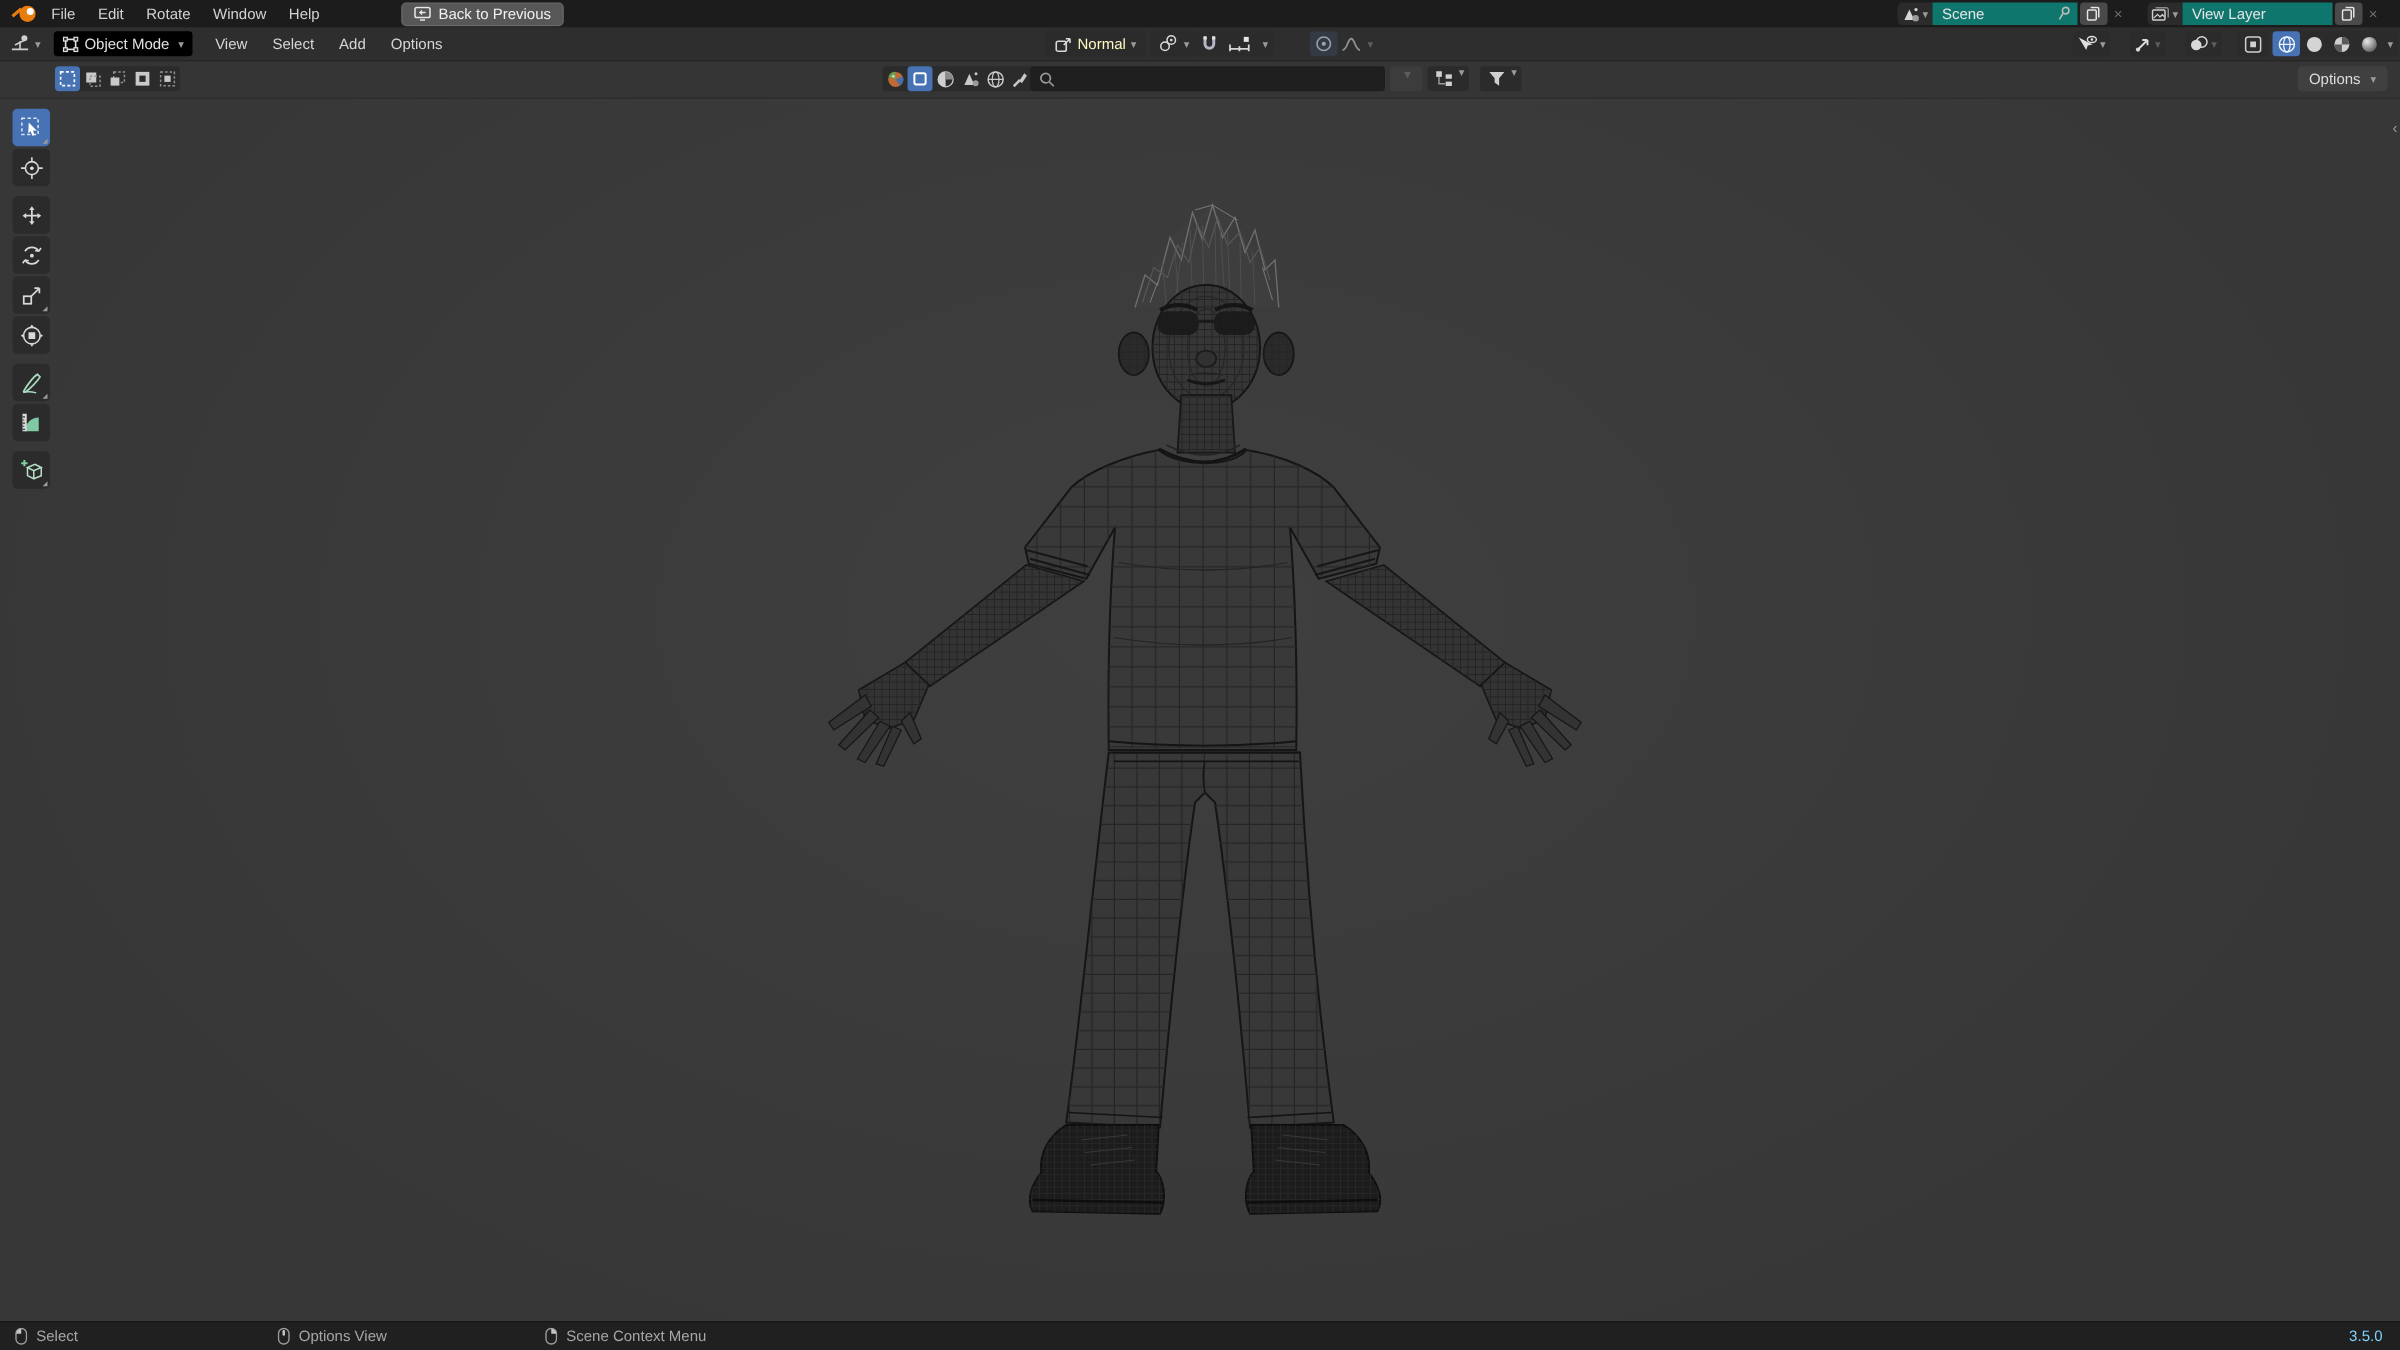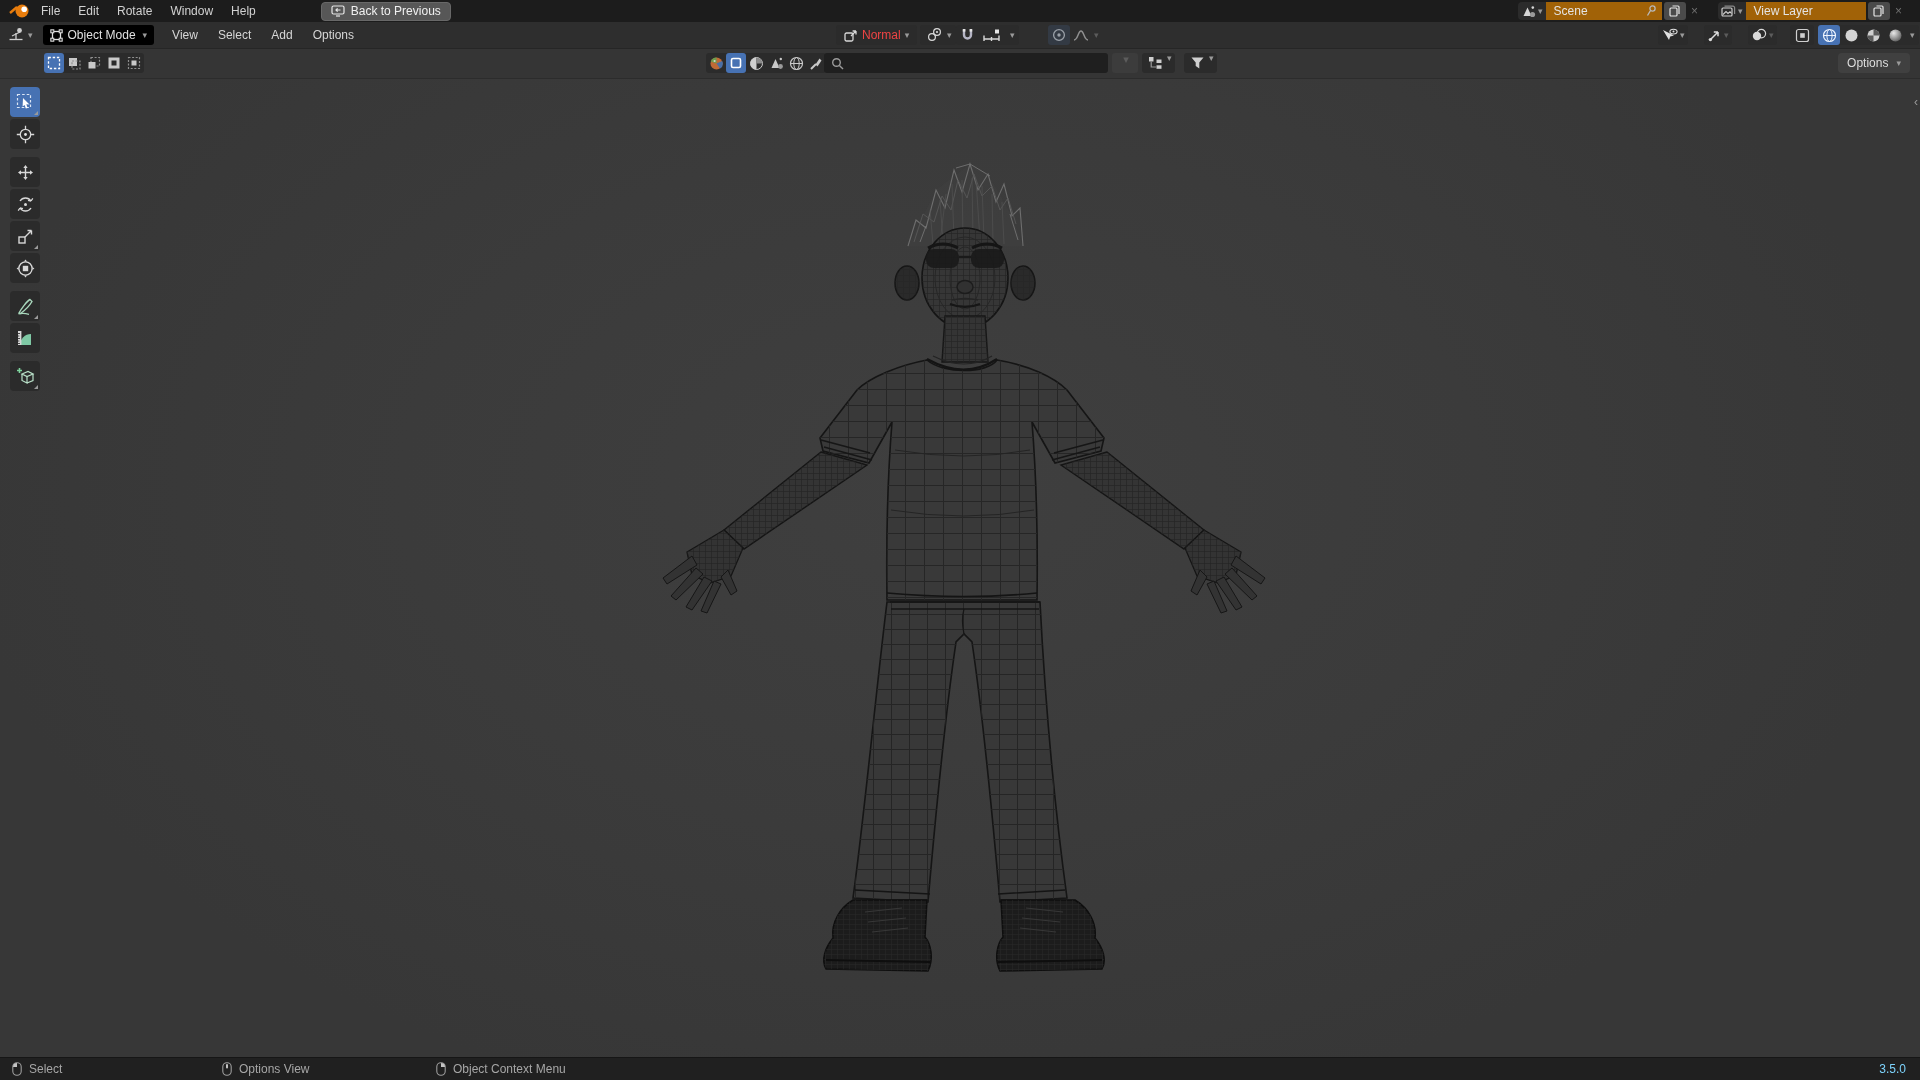--- a/index.html
+++ b/index.html
@@ -7,21 +7,21 @@
        font-family:"Liberation Sans",sans-serif;font-size:12px;color:#cccccc;position:relative}
   .abs{position:absolute}
   svg{display:block}
   
   #topbar{position:absolute;top:0;left:0;right:0;height:22px;background:#1c1c1c;display:flex;align-items:center;z-index:6}
   .menu-item{padding:0 9px;height:22px;line-height:22px;color:#d2d2d2;cursor:default}
   #back-btn{margin-left:56px;height:17px;background:#575757;border:1px solid #686868;border-radius:4px;
             display:flex;align-items:center;gap:6px;padding:0 9px;color:#f0f0f0}
   .tb-right{position:absolute;top:2px;height:18px;display:flex;align-items:center}
   .idchip{display:flex;align-items:center;height:18px;background:#2b2b2b;border-radius:4px 0 0 4px;padding:0 3px}
-  .idfield{height:18px;background:#a16207;display:flex;align-items:center;color:#e4e4e4;padding:0 8px;position:relative}
+  .idfield{height:18px;background:#0f766e;display:flex;align-items:center;color:#e4e4e4;padding:0 8px;position:relative}
   .sqbtn{height:18px;width:22px;background:#4a4a4a;border-radius:3px;display:flex;align-items:center;justify-content:center;margin-left:2px}
   .xbtn{height:18px;width:16px;display:flex;align-items:center;justify-content:center;color:#6f6f6f;margin-left:1px}
   .chev{color:#9a9a9a;font-size:9px;margin-left:2px}
   .chev.dim{color:#5c5c5c}
   
   #vheader{position:absolute;top:22px;left:0;right:0;height:26px;background:#2e2e2e;border-bottom:1px solid #262626;
            display:flex;align-items:center;z-index:5}
   .hbtn{display:flex;align-items:center;height:20px;padding:0 4px;border-radius:3px;margin-left:4px}
   .ddown{display:flex;align-items:center;gap:5px;height:20px;background:#000000;border-radius:3px;padding:0 7px;color:#e0e0e0}
   .hmenu{padding:0 10px;color:#d6d6d6}
@@ -163,21 +163,21 @@
   <span class="hmenu">Add</span>
   <span class="hmenu">Options</span>
 
   <div class="hgroup" style="left:836px;padding:0 4px">
     <span style="margin:0 4px">
       <svg width="14" height="13" viewBox="0 0 14 13">
         <rect x="1" y="4" width="8" height="8" rx="1.5" fill="none" stroke="#d8d8d8" stroke-width="1.3"></rect>
         <path d="M7 7 L12 2 M12 2 H8.6 M12 2 V5.4" stroke="#d8d8d8" stroke-width="1.3" fill="none"></path>
       </svg>
     </span>
-    <span style="color:#ef4444">Normal</span>
+    <span style="color:#fef9c3">Normal</span>
     <span class="chev" style="margin:0 4px">▾</span>
   </div>
   <div class="hgroup" style="left:920px;padding:0 4px">
     <span style="margin:0 3px">
       <svg width="15" height="14" viewBox="0 0 15 14">
         <circle cx="5" cy="9" r="3.4" fill="none" stroke="#d8d8d8" stroke-width="1.2"></circle>
         <circle cx="10" cy="4" r="3.4" fill="none" stroke="#d8d8d8" stroke-width="1.2"></circle>
         <circle cx="10" cy="4" r="1.1" fill="#d8d8d8"></circle>
       </svg>
     </span>
@@ -597,16 +597,16 @@
     </span>
     <span>Options View</span>
   </div>
   <div class="hint" style="left:436px">
     <span>
       <svg width="10" height="14" viewBox="0 0 10 14">
         <rect x="0.8" y="0.8" width="8.4" height="12.4" rx="4" fill="none" stroke="#9c9c9c" stroke-width="1.1"></rect>
         <path d="M5 1 A4 4 0 0 1 9 5 L5 5 Z" fill="#c4c4c4"></path>
       </svg>
     </span>
-    <span>Object Context Menu</span>
+    <span>Scene Context Menu</span>
   </div>
   <span id="version">3.5.0</span>
 </div>
 
 </body></html>

